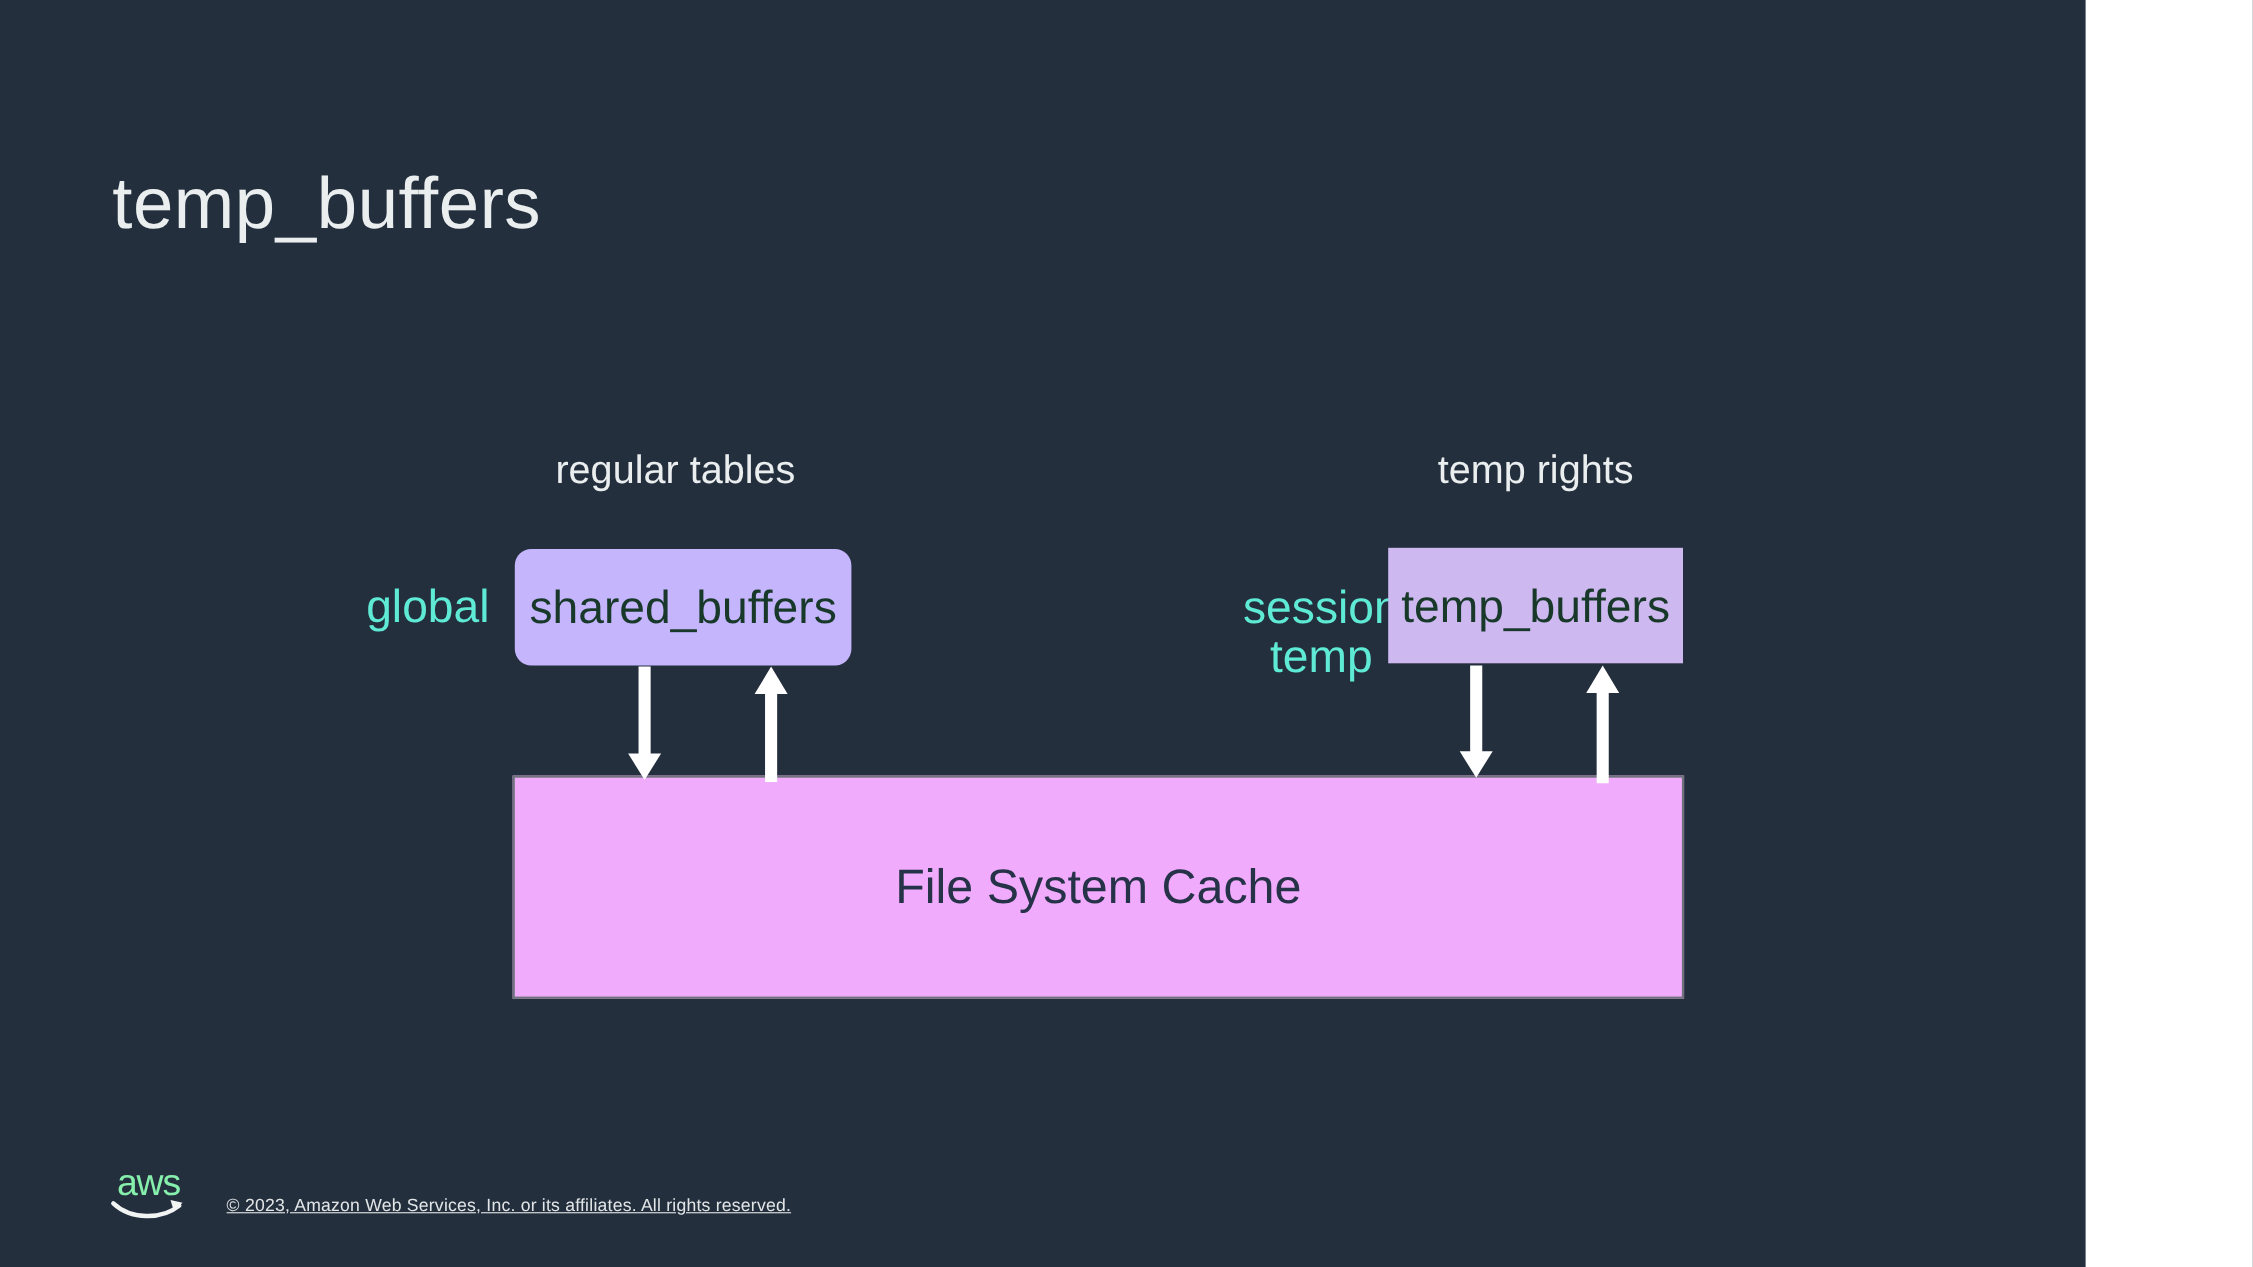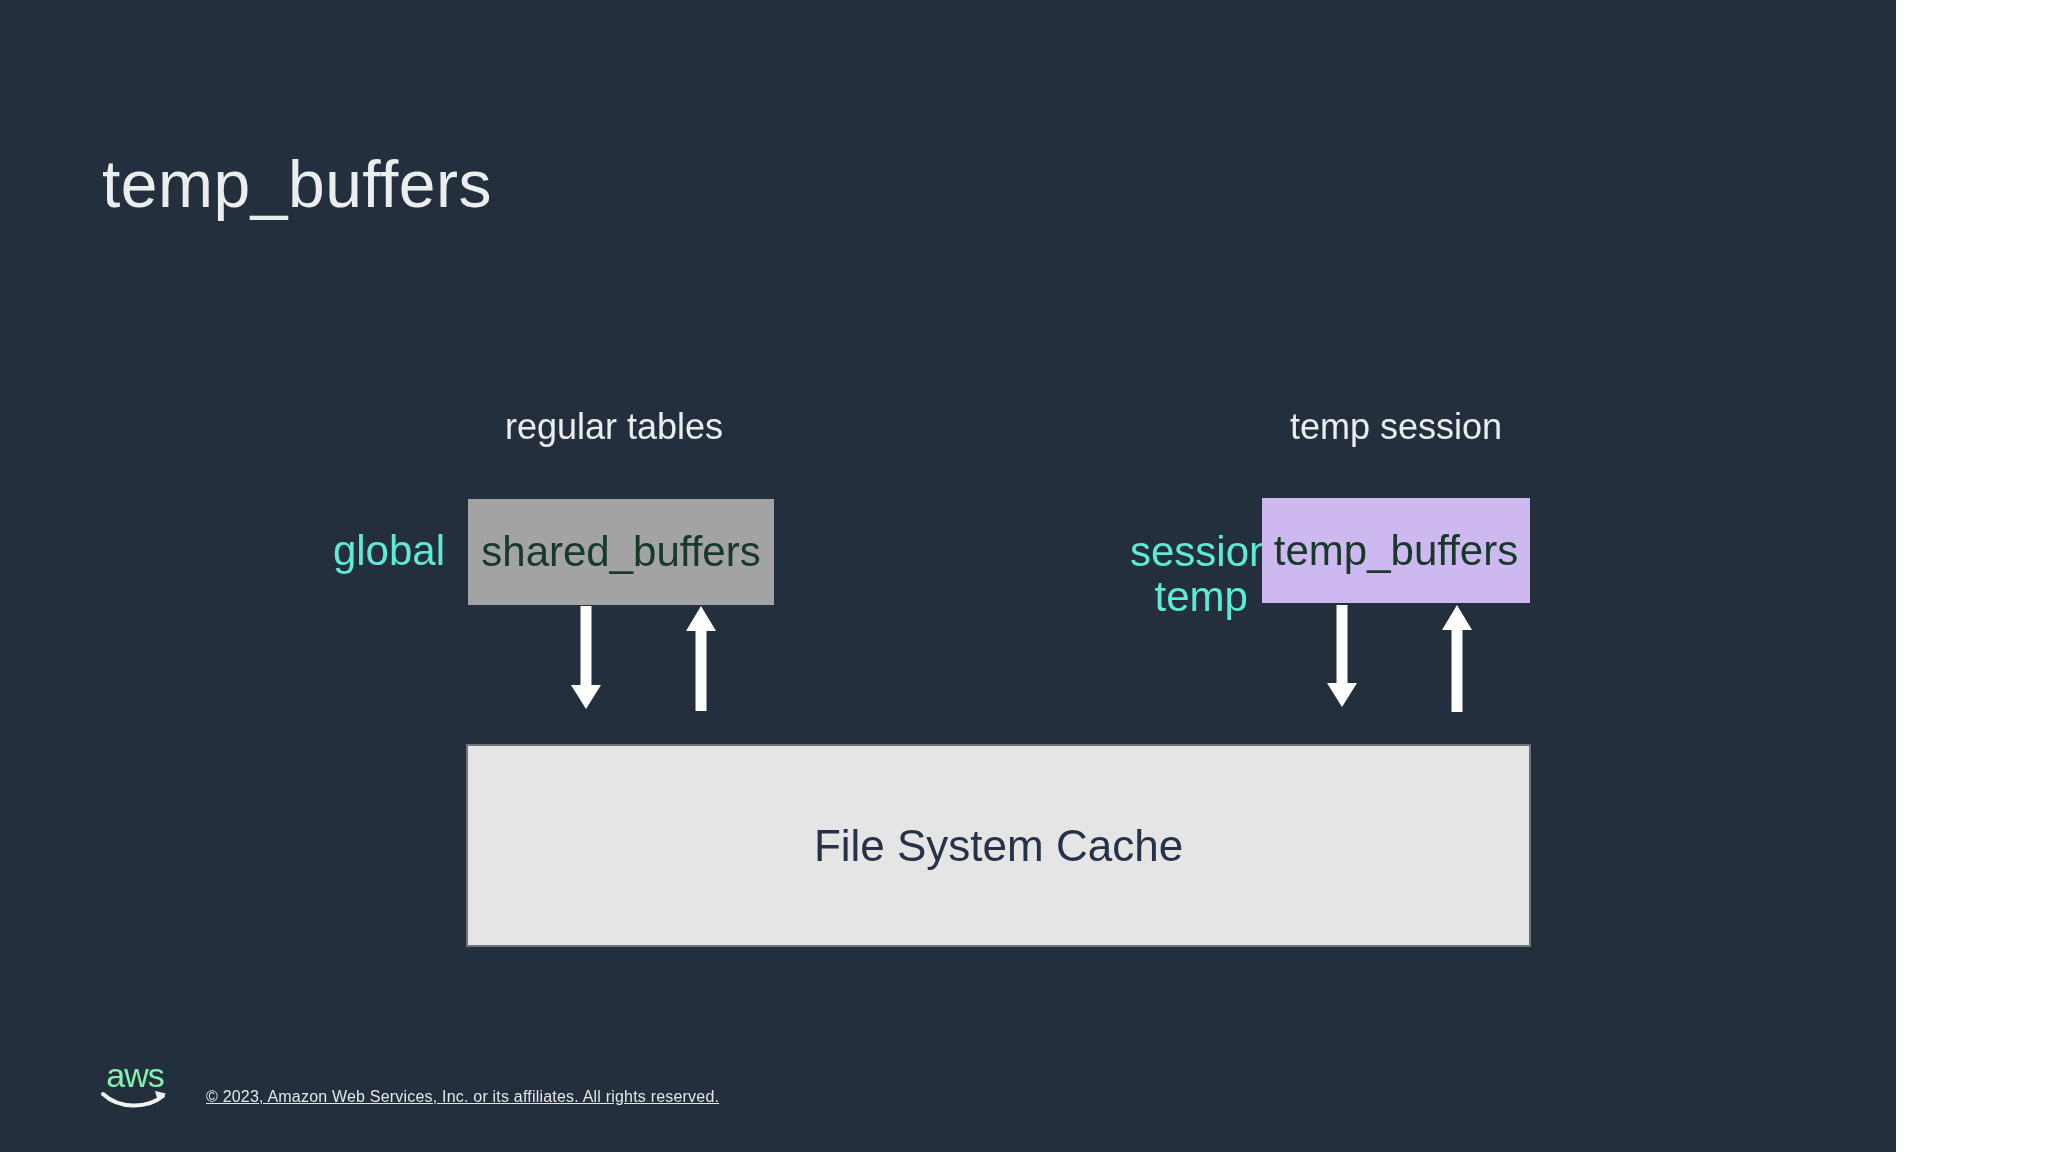--- a/index.html
+++ b/index.html
@@ -109,37 +109,37 @@
   }
 </style>
 </head>
 <body>
 
 <div class="slide" style="background-color: rgb(36, 47, 62);">
 
   <h1 class="abs title">temp_buffers</h1>
 
   <div class="abs hdr hdr-left">regular tables</div>
-  <div class="abs hdr hdr-right">temp session</div>
+  <div class="abs hdr hdr-right">temp rights</div>
 
   <div class="abs scope scope-left">global</div>
   <div class="abs scope scope-right">
     <div>session</div>
     <div>temp</div>
   </div>
 
-  <div class="abs box shared-box" style="background-color: #a3a3a3;">
+  <div class="abs box shared-box" style="background-color: #c4b5fd; border-radius: 15px;">
     <span style="color: rgb(24, 56, 42);">shared_buffers</span>
   </div>
 
   <div class="abs box temp-box" style="background-color: rgb(205, 185, 240);">
     <span style="color: rgb(24, 56, 42);">temp_buffers</span>
   </div>
 
-  <div class="abs cache-box" style="background-color: #e5e5e5; margin-top: 39px;">
+  <div class="abs cache-box" style="background-color: #f0abfc;">
     <span style="color: rgb(38, 50, 71);">File System Cache</span>
   </div>
 
   <svg class="abs arrows" viewBox="0 0 2048 1152" style="color: rgb(255, 255, 255);">
 
     <g>
       <line x1="586" y1="606" x2="586" y2="688" stroke="currentColor" stroke-width="11"></line>
       <polygon points="571,685 601,685 586,709" fill="currentColor"></polygon>
     </g>
     <g>

